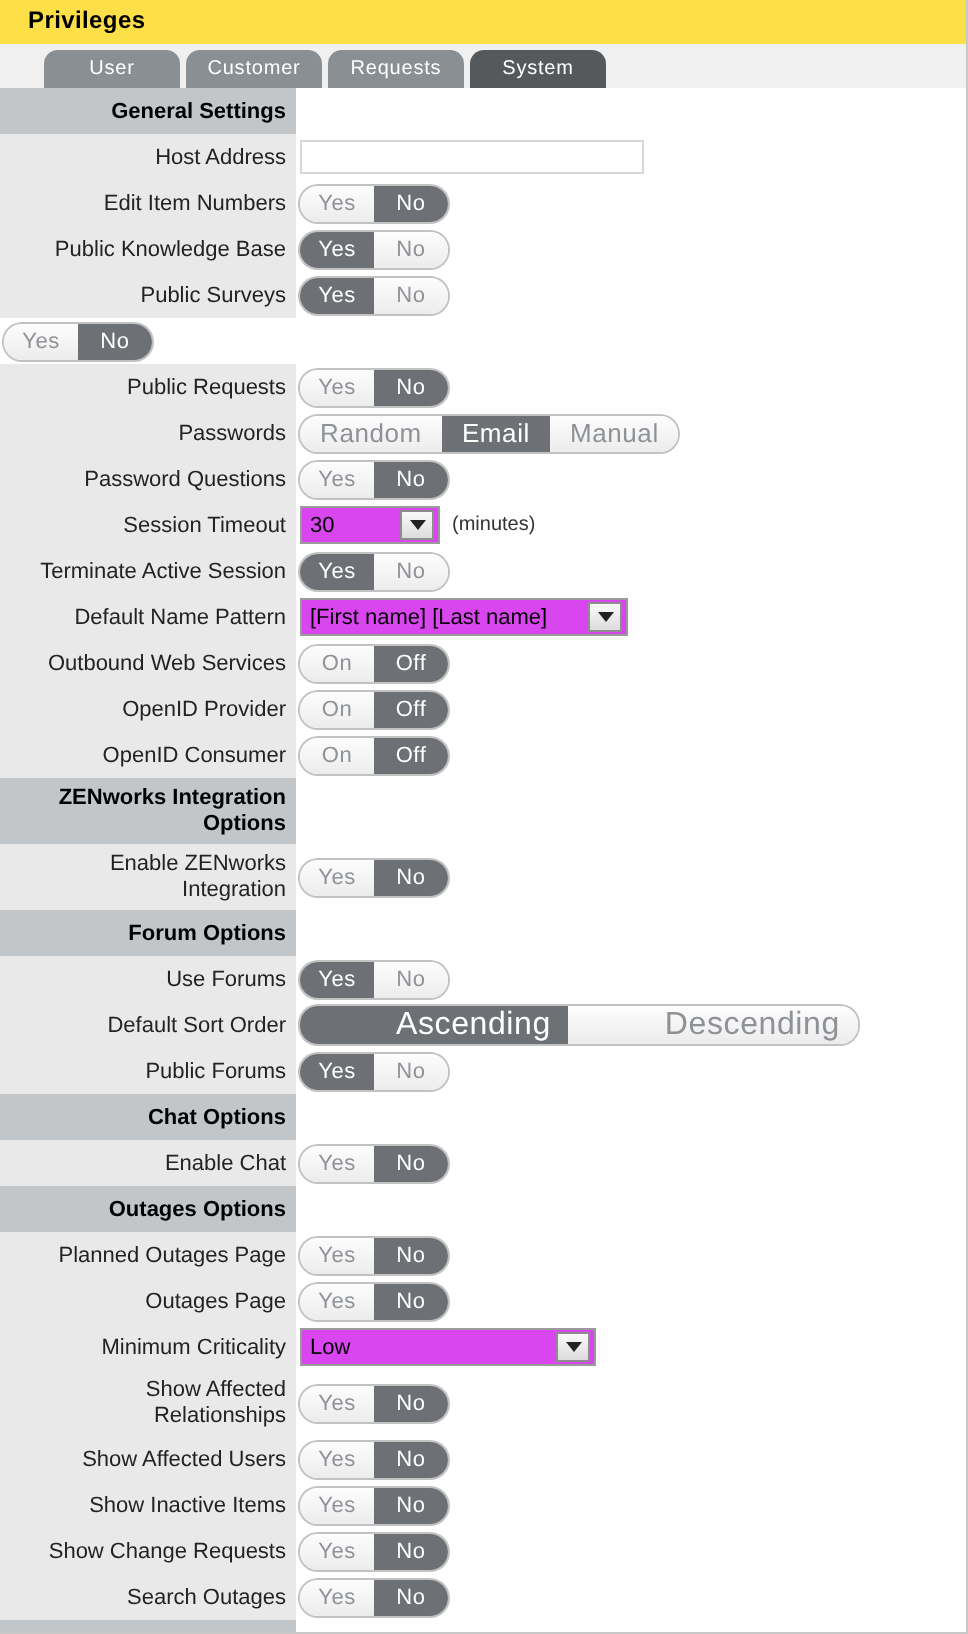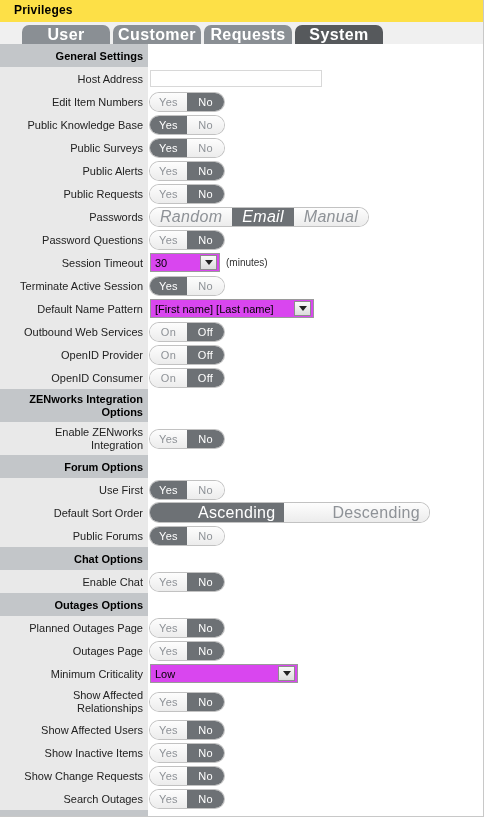--- a/index.html
+++ b/index.html
@@ -33,27 +33,27 @@
   .tabstrip {
     position: relative;
     height: 22px;
     background: #f0f0f0;
     padding-left: 22px;
     display: flex;
     align-items: flex-end;
     gap: 3px;
   }
   .tab {
-    width: 88px;
+    width: 68px;
     height: 19px;
     border-radius: 7px 7px 0 0;
     background: #8a8f94;
     color: #ffffff;
-    font-size: 16px;
-    font-weight: bold;
+    font-size: 10px;
+    font-weight: normal;
     display: flex;
     align-items: center;
     justify-content: center;
     letter-spacing: .4px;
     cursor: pointer;
     user-select: none;
   }
   .tab.active { background: #56595c; }
 
   
@@ -109,21 +109,21 @@
     justify-content: center;
     color: #8e9297;
     background: linear-gradient(#fdfdfd, #ececec);
     letter-spacing: .3px;
   }
   .seg .opt.on {
     background: #6d7175;
     color: #ffffff;
     font-weight: normal;
   }
-  .seg.wide3 .opt { min-width: 50px; padding: 0 10px; font-size: 16px; font-style: italic; }
+  .seg.wide3 .opt { min-width: 50px; padding: 0 10px; font-size: 13px; }
   .seg.sort { height: 19px; }
   .seg.sort .opt { min-width: 78px; font-size: 16px; padding-left: 48px; }
 
   
   .textin {
     width: 172px;
     height: 17px;
     border: 1px solid #d8d8d8;
     background: #fff;
     font-size: 11px;
@@ -221,21 +221,20 @@
       <div class="row">
         <div class="lab">Public Surveys</div>
         <div class="val">
           <div class="seg">
             <div class="opt on">Yes</div>
             <div class="opt">No</div>
           </div>
         </div>
       </div>
       <div class="row">
-        <div class="lab">Public Alerts</div>
         <div class="val">
           <div class="seg">
             <div class="opt">Yes</div>
             <div class="opt on">No</div>
           </div>
         </div>
       </div>
       <div class="row">
         <div class="lab">Public Requests</div>
         <div class="val">
@@ -336,21 +335,21 @@
             <div class="opt">Yes</div>
             <div class="opt on">No</div>
           </div>
         </div>
       </div>
       <div class="row section">
         <div class="lab">Forum Options</div>
         <div class="val"></div>
       </div>
       <div class="row">
-        <div class="lab">Use First</div>
+        <div class="lab">Use Forums</div>
         <div class="val">
           <div class="seg">
             <div class="opt on">Yes</div>
             <div class="opt">No</div>
           </div>
         </div>
       </div>
       <div class="row">
         <div class="lab">Default Sort Order</div>
         <div class="val">

